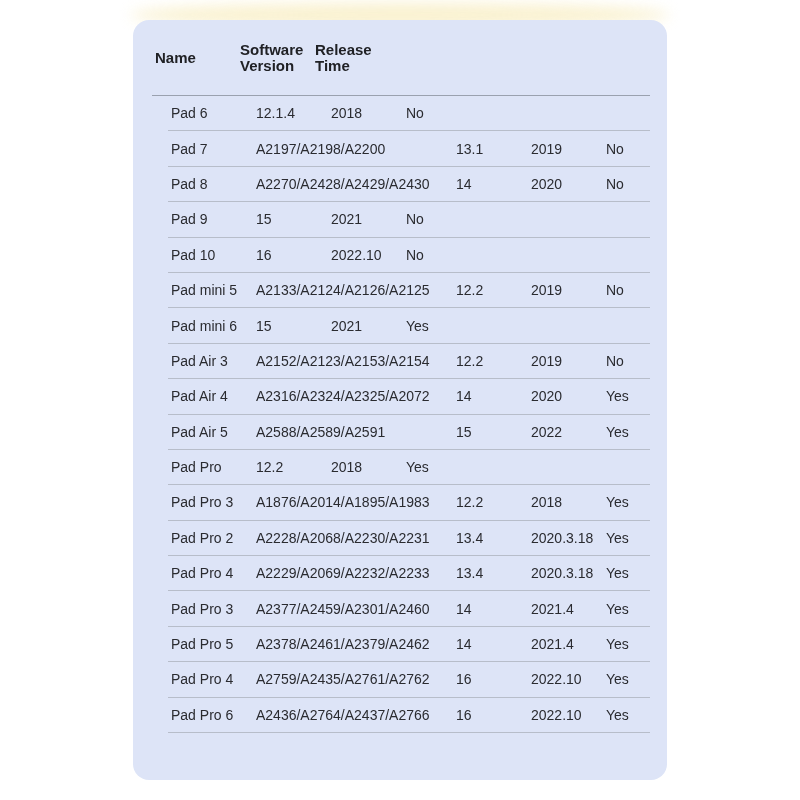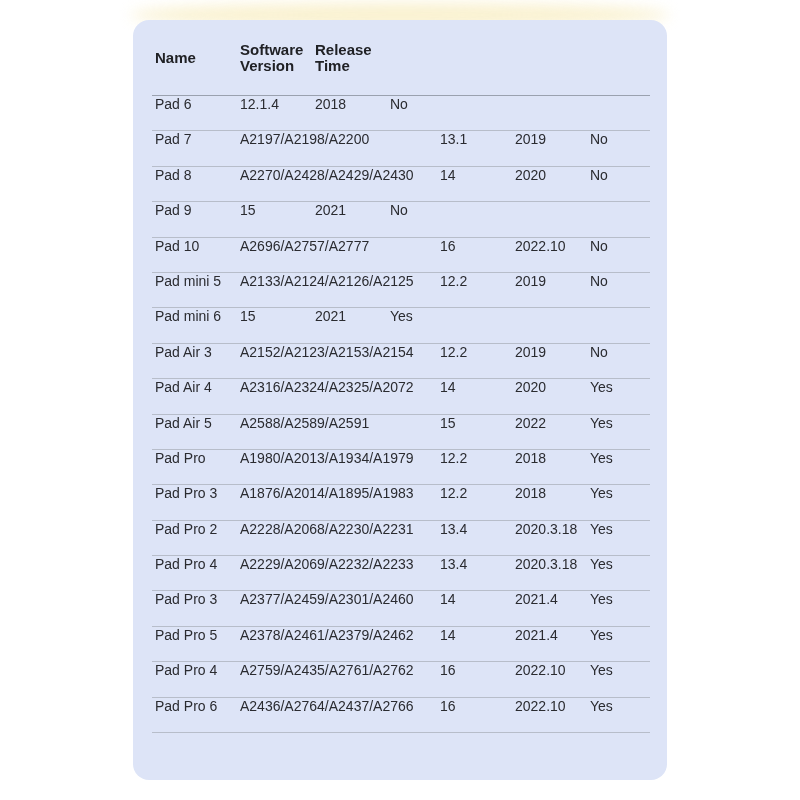--- a/index.html
+++ b/index.html
@@ -50,23 +50,25 @@
   .header-divider {
     height: 1px;
     margin: 0 17px 0 19px;
     background: var(--header-divider, #9aa1af);
   }
   .rows {
     margin: 0 17px 0 19px;
   }
   .row {
     display: flex;
+    align-items: center;
     height: 35.4px;
     box-sizing: border-box;
     border-bottom: 1px solid var(--row-divider, #b7bdca);
+    margin-left: 16px;
   }
   .cell {
     font-size: 14px;
     color: var(--body-text, #2a2b30);
     white-space: nowrap;
     overflow: visible;
     box-sizing: border-box;
   }
   .c1 { width: 88px;  padding-left: 3px; }
   .c2 { width: 200px; }
@@ -113,21 +115,20 @@
 
   <div class="row">
     <div class="cell c1">Pad 9</div>
     <div class="cell c3">15</div>
     <div class="cell c4">2021</div>
     <div class="cell c5">No</div>
   </div>
 
   <div class="row">
     <div class="cell c1">Pad 10</div>
-    <div class="cell c2">A2696/A2757/A2777</div>
     <div class="cell c3">16</div>
     <div class="cell c4">2022.10</div>
     <div class="cell c5">No</div>
   </div>
 
   <div class="row">
     <div class="cell c1">Pad mini 5</div>
     <div class="cell c2">A2133/A2124/A2126/A2125</div>
     <div class="cell c3">12.2</div>
     <div class="cell c4">2019</div>
@@ -160,21 +161,20 @@
   <div class="row">
     <div class="cell c1">Pad Air 5</div>
     <div class="cell c2">A2588/A2589/A2591</div>
     <div class="cell c3">15</div>
     <div class="cell c4">2022</div>
     <div class="cell c5">Yes</div>
   </div>
 
   <div class="row">
     <div class="cell c1">Pad Pro</div>
-    <div class="cell c2">A1980/A2013/A1934/A1979</div>
     <div class="cell c3">12.2</div>
     <div class="cell c4">2018</div>
     <div class="cell c5">Yes</div>
   </div>
 
   <div class="row">
     <div class="cell c1">Pad Pro 3</div>
     <div class="cell c2">A1876/A2014/A1895/A1983</div>
     <div class="cell c3">12.2</div>
     <div class="cell c4">2018</div>

